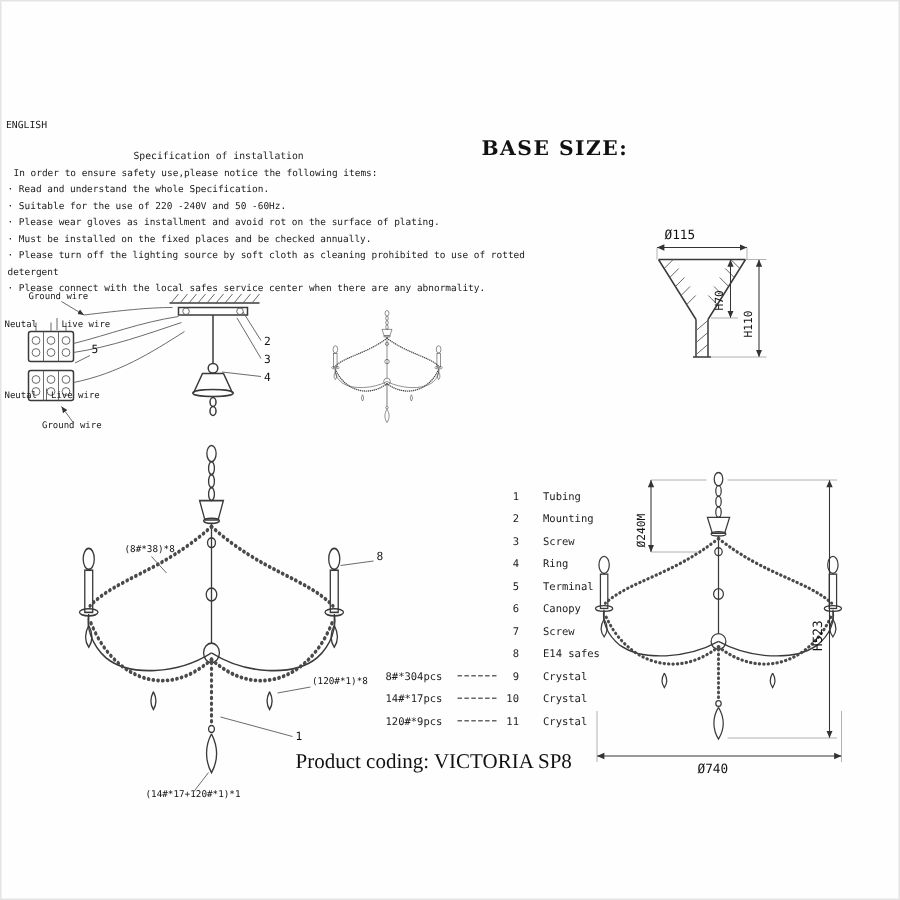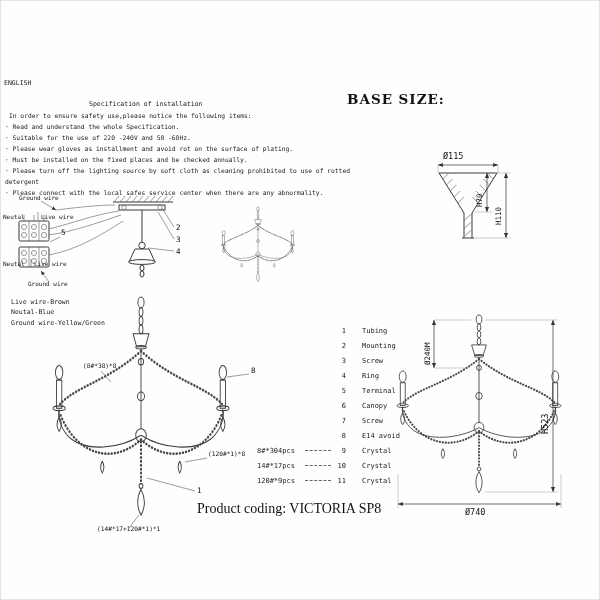--- a/index.html
+++ b/index.html
@@ -25,21 +25,21 @@
   .t8 { font-size:8.5px; }
 
   
   .english { left:3px; top:78px; font-size:6.5px; font-weight:normal; }
   .spec-title { left:88px; top:99px; font-size:6.5px; }
   .instr { left:4px; top:109px; width:345px; font-size:6.3px; line-height:11px; }
   .instr .intro { padding-left:4px; }
   .wlabel { font-size:6px; white-space:nowrap; }
   .legend { left:10px; top:296px; font-size:6.5px; line-height:10.3px; }
   .heading { font-family:"DejaVu Serif", serif; font-weight:bold; font-size:13.5px; letter-spacing:1px; color:#111; white-space:nowrap; }
-  .base-heading { left:346px; top:90px; }
+  .base-heading { left:320px; top:90px; }
   .fixture-heading { left:342px; top:298px; }
   .parts { left:256px; top:322px; width:210px; }
   .part-row { display:flex; align-items:center; height:15px; font-size:7px; white-space:nowrap; }
   .part-qty { width:46px; flex:none; }
   .part-dash { width:26px; height:0; margin:0 2px; flex:none; }
   .part-qty:not(:empty) + .part-dash { border-top:1px dashed #666; }
   .part-num { width:13px; flex:none; text-align:right; }
   .part-name { margin-left:16px; }
   .product { left:196px; top:500px; font-family:Liberation Serif, serif; font-size:14px; color:#111; white-space:nowrap; }
 </style>
@@ -229,25 +229,20 @@
     <div>· Please connect with the local safes service center when there are any abnormality.</div>
   </div>
 
   <span class="abs wlabel" style="left:18px; top:193px;">Ground wire</span>
   <span class="abs wlabel" style="left:2px; top:212px;">Neutal</span>
   <span class="abs wlabel" style="left:40px; top:212px;">Live wire</span>
   <span class="abs wlabel" style="left:2px; top:259px;">Neutal</span>
   <span class="abs wlabel" style="left:33px; top:259px;">Live wire</span>
   <span class="abs wlabel" style="left:27px; top:279px;">Ground wire</span>
 
-  <div class="abs legend">
-    <div>Live wire-Brown</div>
-    <div>Neutal-Blue</div>
-    <div>Ground wire-Yellow/Green</div>
-  </div>
 
   <div class="abs heading base-heading">BASE SIZE:</div>
 
   <div class="abs parts">
     <div class="part-row">
         <span class="part-qty"></span>
         <span class="part-dash"></span>
         <span class="part-num">1</span>
         <span class="part-name">Tubing</span>
       </div>
@@ -284,21 +279,21 @@
     <div class="part-row">
         <span class="part-qty"></span>
         <span class="part-dash"></span>
         <span class="part-num">7</span>
         <span class="part-name">Screw</span>
       </div>
     <div class="part-row">
         <span class="part-qty"></span>
         <span class="part-dash"></span>
         <span class="part-num">8</span>
-        <span class="part-name">E14 avoid</span>
+        <span class="part-name">E14 safes</span>
       </div>
     <div class="part-row">
         <span class="part-qty">8#*304pcs</span>
         <span class="part-dash"></span>
         <span class="part-num">9</span>
         <span class="part-name">Crystal</span>
       </div>
     <div class="part-row">
         <span class="part-qty">14#*17pcs</span>
         <span class="part-dash"></span>

